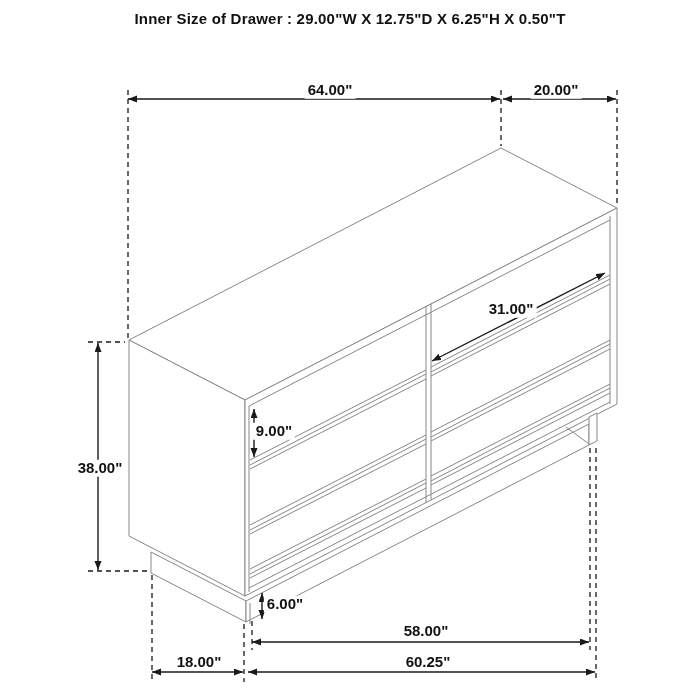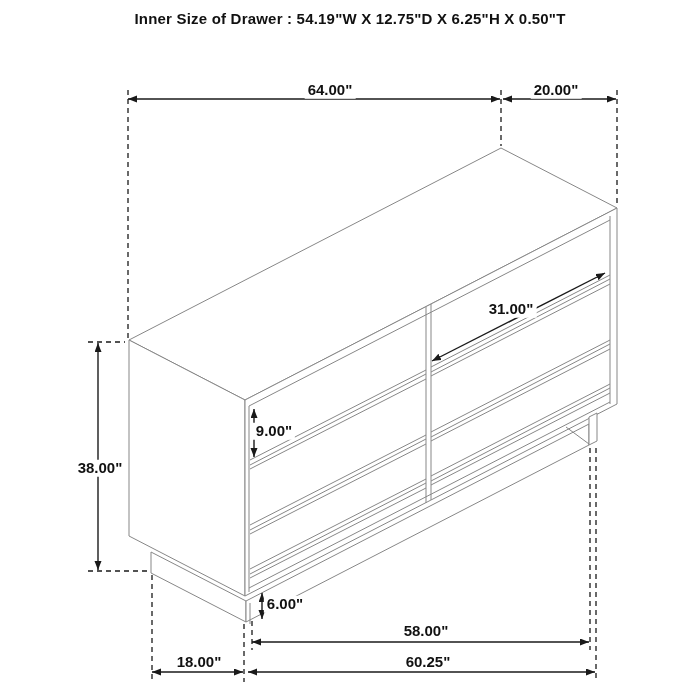--- a/index.html
+++ b/index.html
@@ -36,21 +36,21 @@
     font-size:15px;font-weight:bold;color:var(--text);
     white-space:nowrap;
     line-height:1.1;
   }
 </style>
 </head>
 <body>
 
 <div class="canvas">
 
-  <div class="diagram-title">Inner Size of Drawer : 54.19"W X 12.75"D X 6.25"H X 0.50"T</div>
+  <div class="diagram-title">Inner Size of Drawer : 29.00"W X 12.75"D X 6.25"H X 0.50"T</div>
 
   <svg class="drawing-svg" width="700" height="700" viewBox="0 0 700 700">
     <defs>
       <marker id="ah" markerUnits="userSpaceOnUse" markerWidth="10" markerHeight="8" refX="9" refY="3.5" orient="auto-start-reverse">
         <polygon class="mk" points="0,0 9,3.5 0,7"></polygon>
       </marker>
     </defs>
 
     <g>
       <line class="dash" x1="128" y1="90" x2="128" y2="338"></line>

